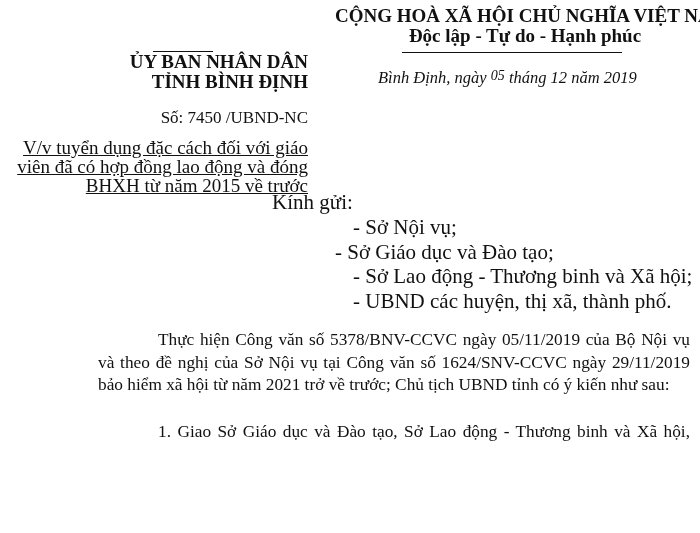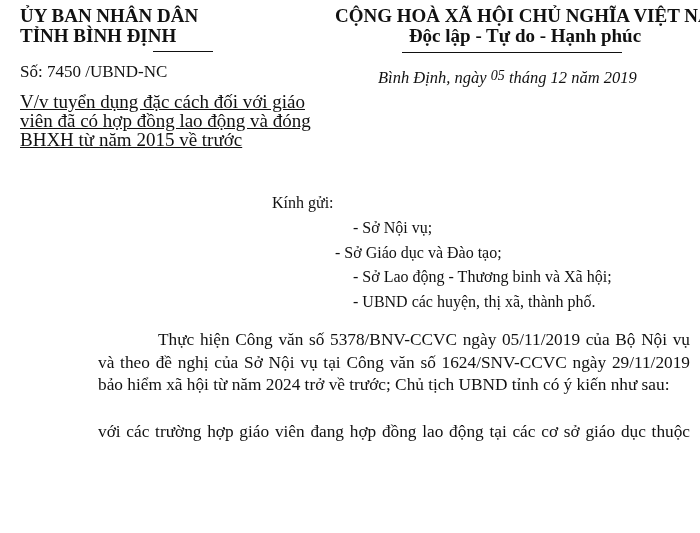--- a/index.html
+++ b/index.html
@@ -2,30 +2,30 @@
 <html><head>
 <meta charset="utf-8">
 <style>
   html, body { margin: 0; padding: 0; background: #ffffff; }
   body {
     width: 700px; height: 533px; overflow: hidden; position: relative;
     font-family: "Liberation Serif", "DejaVu Serif", serif;
     color: #111111;
   }
   .abs { position: absolute; white-space: nowrap; }
-  .left-head { left: 20px; width: 300px; text-align: left; }
+  .left-head { left: 8px; width: 300px; text-align: right; margin-top: 46px; }
   .right-head { left: 300px; width: 400px; text-align: center; }
   .bold { font-weight: bold; }
   .h-top { font-size: 19px; line-height: 22px; }
   .rule { position: absolute; height: 1px; background: #111; }
   .num { font-size: 17px; line-height: 20px; }
   .subject { font-size: 19px; line-height: 19px; text-decoration: underline; }
   .date { font-size: 16.5px; font-style: italic; }
   .date sup { font-size: 14px; vertical-align: 3px; }
-  .recip { font-size: 16px; line-height: 25px; text-align: right; }
+  .recip { font-size: 21px; line-height: 25px; text-align: right; }
   .para { left: 62px; width: 628px; font-size: 17.3px; line-height: 22.5px; white-space: normal; text-align: justify; text-align-last: justify; }
   .para .line { display: block; height: 22.5px; overflow: hidden; margin-left: 36px; }
   .para .line.first { text-indent: 60px; }
   .para .line.last { text-align-last: left; }
 </style>
 </head>
 <body>
 
 <div class="abs left-head bold h-top" style="top:5px;">ỦY BAN NHÂN DÂN</div>
 <div class="abs left-head bold h-top" style="top:25px;">TỈNH BÌNH ĐỊNH</div>
@@ -42,18 +42,18 @@
 
 <div class="abs recip" style="top:190px; left:272px;">Kính gửi:</div>
 <div class="abs recip" style="top:215px; left:353px;">- Sở Nội vụ;</div>
 <div class="abs recip" style="top:240px; left:335px;">- Sở Giáo dục và Đào tạo;</div>
 <div class="abs recip" style="top:264px; left:353px;">- Sở Lao động - Thương binh và Xã hội;</div>
 <div class="abs recip" style="top:289px; left:353px;">- UBND các huyện, thị xã, thành phố.</div>
 
 <div class="abs para" style="top:329px;">
   <span class="line first">Thực hiện Công văn số 5378/BNV-CCVC ngày 05/11/2019 của Bộ Nội vụ</span>
   <span class="line">và theo đề nghị của Sở Nội vụ tại Công văn số 1624/SNV-CCVC ngày 29/11/2019</span>
-  <span class="line last">bảo hiểm xã hội từ năm 2024 trở về trước; Chủ tịch UBND tỉnh có ý kiến như sau:</span>
+  <span class="line last">bảo hiểm xã hội từ năm 2021 trở về trước; Chủ tịch UBND tỉnh có ý kiến như sau:</span>
 </div>
 
 <div class="abs para" style="top:421px;">
-  <span class="line">với các trường hợp giáo viên đang hợp đồng lao động tại các cơ sở giáo dục thuộc</span>
+  <span class="line first">1. Giao Sở Giáo dục và Đào tạo, Sở Lao động - Thương binh và Xã hội,</span>
 </div>
 
 </body></html>

